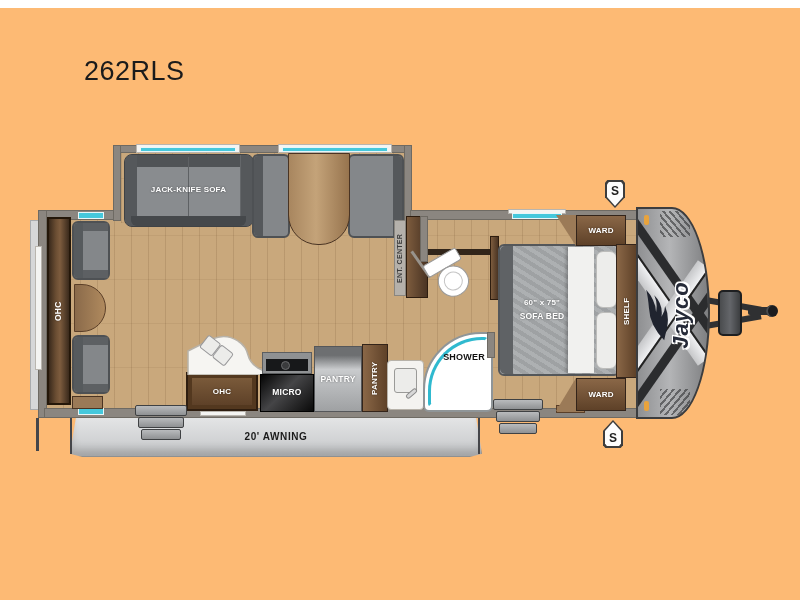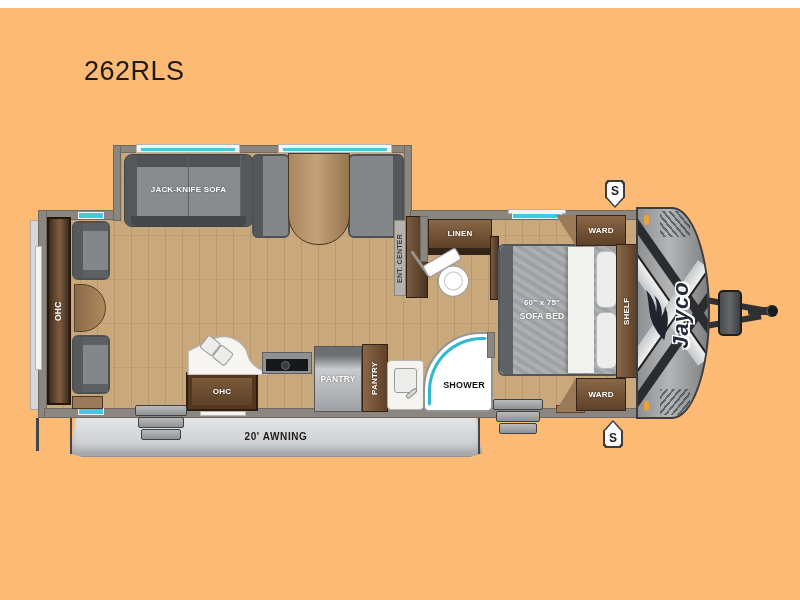--- a/index.html
+++ b/index.html
@@ -120,53 +120,54 @@
     <path d="M2 16 L26 4 Q40 -2 52 6 Q60 11 62 20 Q64 28 72 33 L82 38 L82 40 L2 40 Z" fill="#f6f5f2" stroke="#b7b2a9" stroke-width="1.5"></path>
     <g transform="rotate(38 28 18)">
       <rect x="13" y="7" width="15" height="15" fill="#ececea" stroke="#98989a" rx="2"></rect>
       <rect x="29" y="7" width="15" height="15" fill="#ececea" stroke="#98989a" rx="2"></rect>
     </g>
   </svg>
   <div class="abs" style="left:262px;top:344px;width:50px;height:22px;background:#8f9193;border:1px solid #5c5e60;box-sizing:border-box;">
     <div class="abs" style="left:3px;top:6px;width:42px;height:12px;background:#17181a;"></div>
     <div class="abs" style="left:18px;top:8px;width:9px;height:9px;border-radius:50%;background:#3a3b3d;border:1px solid #6a6b6d;box-sizing:border-box;"></div>
   </div>
+  <div class="abs" style="left:260px;top:366px;width:54px;height:38px;border:1px solid #000;box-sizing:border-box;
+              background:linear-gradient(135deg,#050505 0%,#454547 45%,#0a0a0a 100%);">
+    <div class="lbl" style="position:absolute;inset:0;font-size:8.5px;">MICRO</div>
+  </div>
   <div class="abs" style="left:314px;top:338px;width:48px;height:66px;border:1px solid #55575a;box-sizing:border-box;
               background:linear-gradient(180deg,#6d6f71 0 13%,#c9cbcd 35%,#9fa1a3 100%);">
     <div class="lbl" style="position:absolute;left:0;top:26px;width:100%;height:14px;font-size:8.5px;">PANTRY</div>
   </div>
   <div class="abs brownV" style="left:362px;top:336px;width:26px;height:68px;">
     <div class="lbl vlabel" style="position:absolute;inset:0;">PANTRY</div>
   </div>
 
   <div class="abs" style="left:406px;top:208px;width:22px;height:82px;background:linear-gradient(90deg,#7d5c3e,#4a3423);border:1px solid #2e1d0f;box-sizing:border-box;"></div>
   <div class="abs" style="left:394px;top:212px;width:12px;height:76px;background:#b5b1ab;border:1px solid #8a867f;box-sizing:border-box;">
     <div class="lbl vlabel" style="position:absolute;inset:0;color:#3b3b3b;text-shadow:none;font-size:7px;letter-spacing:.3px;">ENT. CENTER</div>
   </div>
 
   <div class="abs wall" style="left:420px;top:208px;width:8px;height:46px;"></div>
   <div class="abs" style="left:398px;top:268px;width:32px;height:3px;background:#98938c;transform:rotate(55deg);transform-origin:right center;"></div>
-  <div class="abs brown" style="left:428px;top:211px;width:64px;height:30px;">
-    <div class="lbl" style="position:absolute;inset:0;">LINEN</div>
-  </div>
   <div class="abs" style="left:428px;top:241px;width:64px;height:6px;background:#31251a;"></div>
   <div class="abs" style="left:490px;top:228px;width:9px;height:64px;background:linear-gradient(90deg,#7d5c3e,#4a3423);border:1px solid #2e1d0f;box-sizing:border-box;"></div>
   <div class="abs" style="left:428px;top:244px;width:46px;height:48px;transform:rotate(-30deg);">
     <div class="abs" style="left:3px;top:1px;width:38px;height:14px;background:#fff;border:1.5px solid #9a9a9a;border-radius:3px;box-sizing:border-box;"></div>
     <div class="abs" style="left:7px;top:14px;width:31px;height:31px;background:#fff;border:1.5px solid #9a9a9a;border-radius:50% 50% 48% 48%;box-sizing:border-box;">
       <div class="abs" style="inset:5px;border:1px solid #c4c4c4;border-radius:50%;"></div>
     </div>
   </div>
   <div class="abs" style="left:387px;top:352px;width:37px;height:50px;background:#f4f3f0;border:1.5px solid #b7b2a9;border-radius:4px;box-sizing:border-box;">
     <div class="abs" style="left:6px;top:7px;width:23px;height:25px;background:#ececea;border:1px solid #9a9a98;border-radius:3px;box-sizing:border-box;"></div>
     <div class="abs" style="left:17px;top:30px;width:13px;height:5px;background:#d8d8d8;border:1px solid #8a8a8a;border-radius:3px;transform:rotate(-40deg);box-sizing:border-box;"></div>
   </div>
   <div class="abs" style="left:423px;top:324px;width:70px;height:80px;background:#fff;border:2px solid #8f9598;border-radius:58px 6px 6px 6px;box-sizing:border-box;">
     <div class="abs" style="inset:3px;border:3px solid;border-color:#2fb9cf transparent transparent #2fb9cf;border-radius:54px 4px 4px 4px;"></div>
-    <div class="lbl" style="position:absolute;left:12px;top:44px;width:54px;height:14px;color:#111;font-size:9px;text-shadow:none;">SHOWER</div>
+    <div class="lbl" style="position:absolute;left:12px;top:16px;width:54px;height:14px;color:#111;font-size:9px;text-shadow:none;">SHOWER</div>
   </div>
   <div class="abs wall" style="left:487px;top:324px;width:8px;height:26px;"></div>
 
   <div class="abs" style="left:498px;top:236px;width:122px;height:132px;background:#a7aaac;border:2px solid #54575a;border-radius:6px;box-sizing:border-box;
               background-image:repeating-linear-gradient(32deg,rgba(255,255,255,.07) 0 4px,rgba(0,0,0,.05) 4px 8px);">
     <div class="abs" style="left:0;top:0;width:13px;height:100%;background:#5f6265;border-radius:5px 0 0 5px;"></div>
     <div class="abs" style="left:68px;top:1px;width:26px;height:126px;background:#f1f1ef;box-shadow:-2px 0 3px rgba(0,0,0,.25);"></div>
     <div class="abs" style="left:96px;top:5px;width:21px;height:57px;background:#ededeb;border:1px solid #bcbcba;border-radius:7px;box-sizing:border-box;"></div>
     <div class="abs" style="left:96px;top:66px;width:21px;height:57px;background:#ededeb;border:1px solid #bcbcba;border-radius:7px;box-sizing:border-box;"></div>
     <div class="abs" style="left:12px;top:50px;width:60px;height:30px;">

